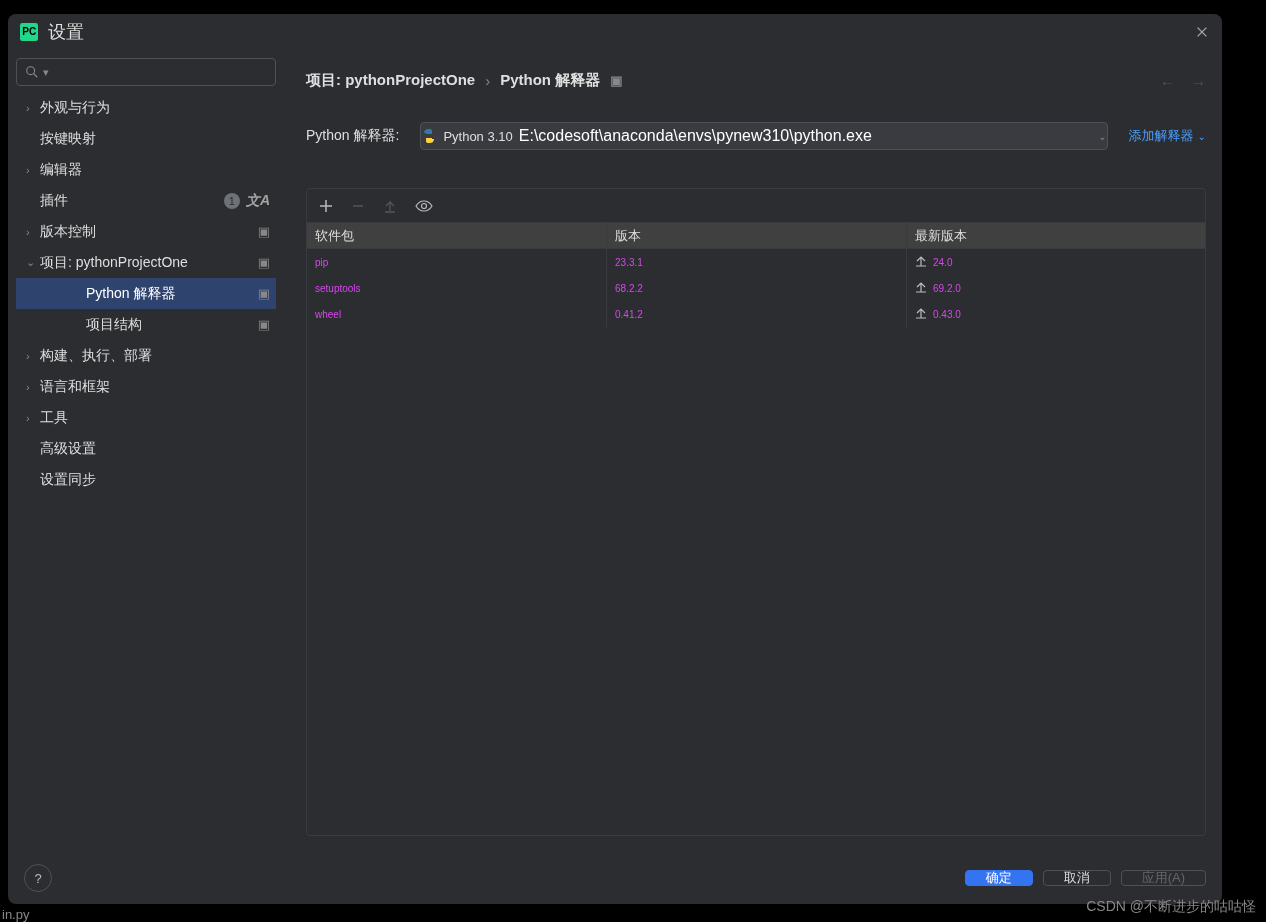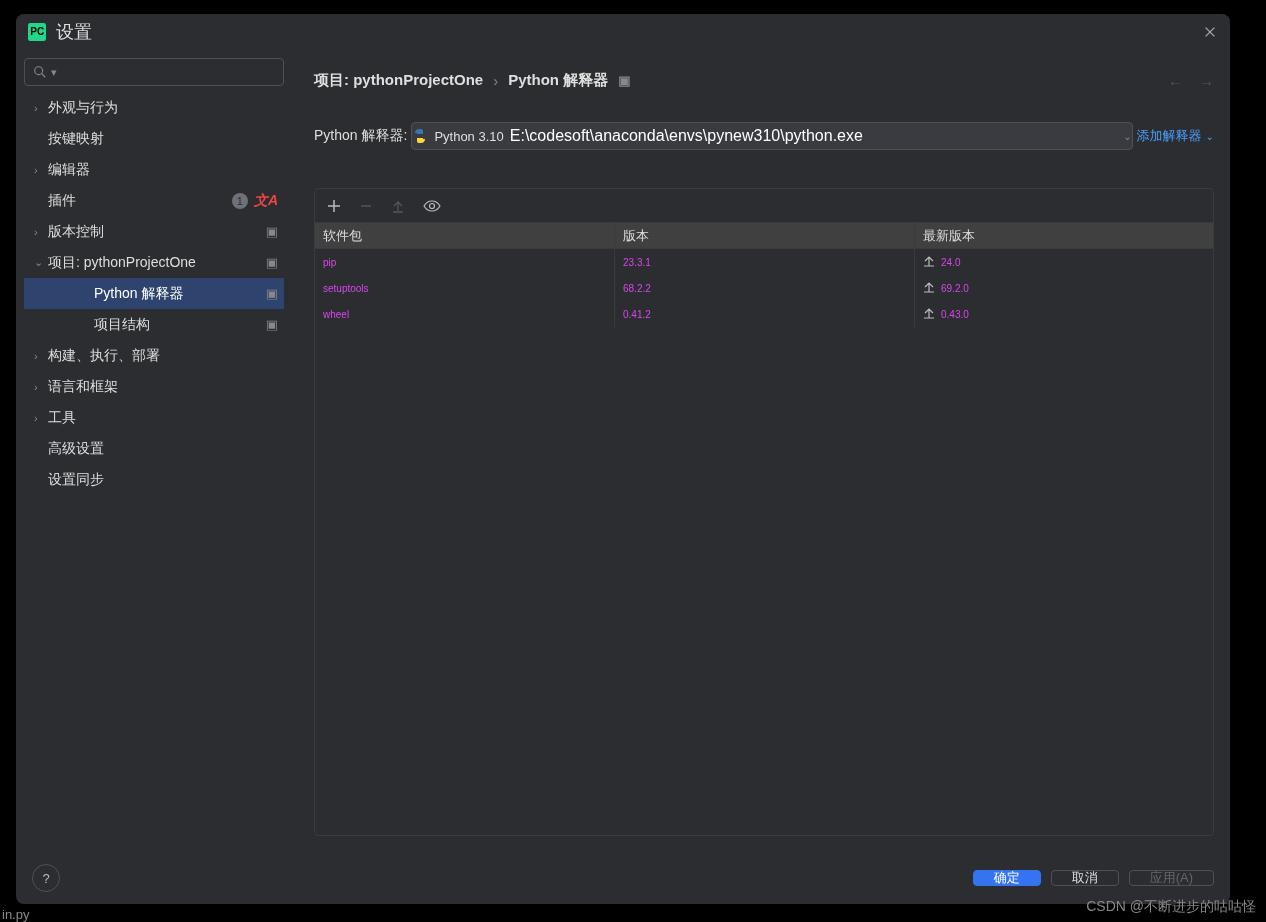--- a/index.html
+++ b/index.html
@@ -7,21 +7,21 @@
   font-family: -apple-system, "Segoe UI", "Microsoft YaHei", sans-serif;
   font-size: 13px;
   background: #000;
   color: #bbbbbb;
   width: 1266px;
   height: 922px;
   overflow: hidden;
 }
 .dialog {
   position: absolute;
-  left: 16px; top: 14px;
+  left: 8px; top: 14px;
   width: 1214px; height: 890px;
   background: #2b2d30;
   border-radius: 8px;
   display: flex;
   flex-direction: column;
 }
 .titlebar {
   display: flex;
   align-items: center;
   padding: 8px 12px;
@@ -83,21 +83,21 @@
 .tree-item .trail { margin-left: auto; display: flex; gap: 6px; align-items: center; }
 .badge {
   background: #6e7177;
   color: #2b2d30;
   border-radius: 50%;
   width: 16px; height: 16px;
   font-size: 11px;
   display: flex; align-items: center; justify-content: center;
 }
 .cube-ico { color: #888; font-size: 13px; }
-.lang-ico { color: #ef4444; font-size: 14px; font-weight: bold; font-style: italic; }
+.lang-ico { color: #a3a3a3; font-size: 14px; font-weight: bold; font-style: italic; }
 .main {
   flex: 1;
   padding: 16px 16px 0 22px;
   display: flex;
   flex-direction: column;
 }
 .breadcrumb {
   display: flex;
   align-items: center;
   gap: 10px;
@@ -106,21 +106,21 @@
   font-weight: 600;
   height: 28px;
 }
 .breadcrumb .sep { color: #888; font-weight: normal; }
 .bc-nav { margin-left: auto; display: flex; gap: 16px; color: #555; }
 .bc-nav span { cursor: pointer; }
 .interp-row {
   display: flex;
   align-items: center;
   margin-top: 28px;
-  gap: 4px;
+  gap: 21px;
 }
 .interp-label { font-size: 14px; color: #dfdfdf; }
 .interp-combo {
   flex: 1;
   height: 28px;
   border: 1px solid #4e5157;
   border-radius: 4px;
   background: #393b40;
   display: flex;
   align-items: center;

